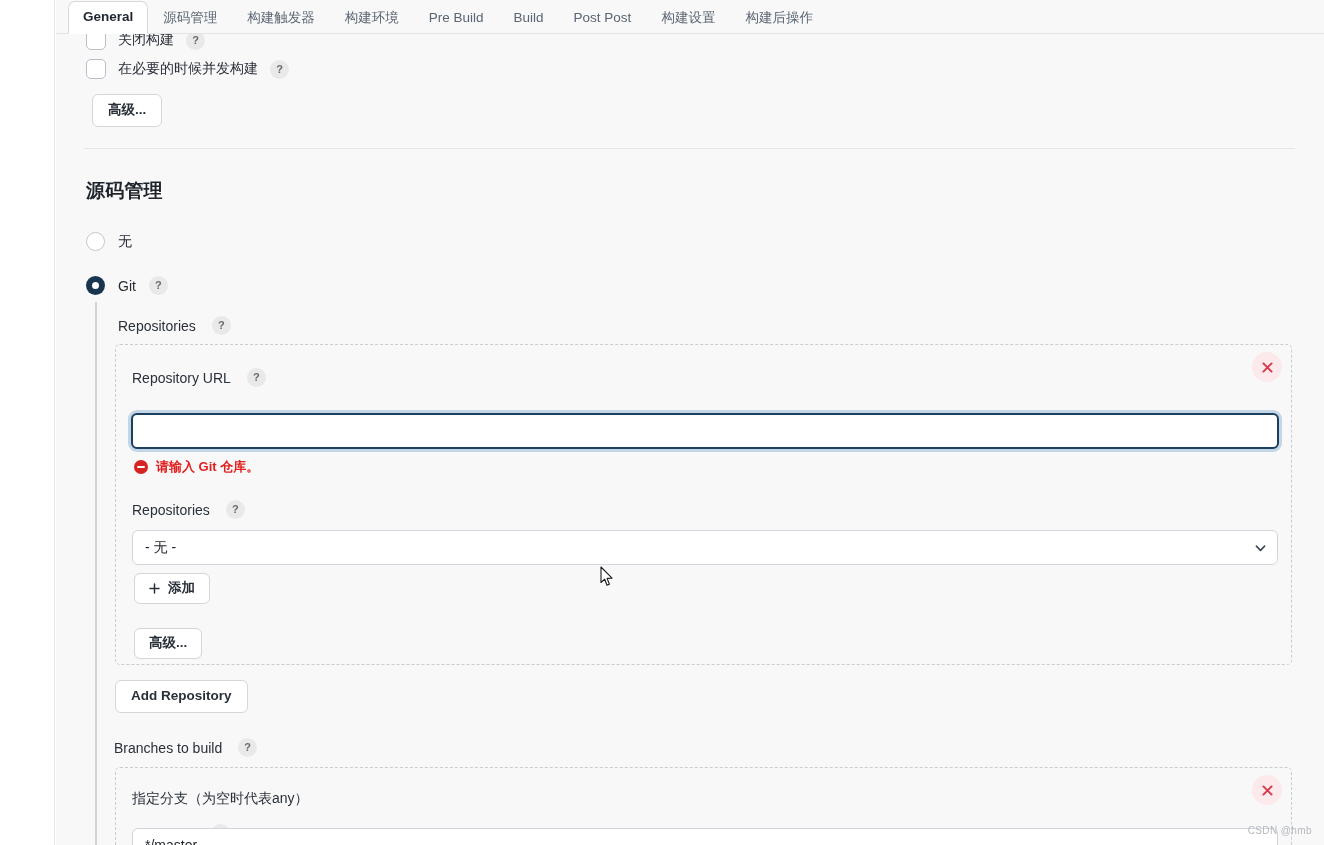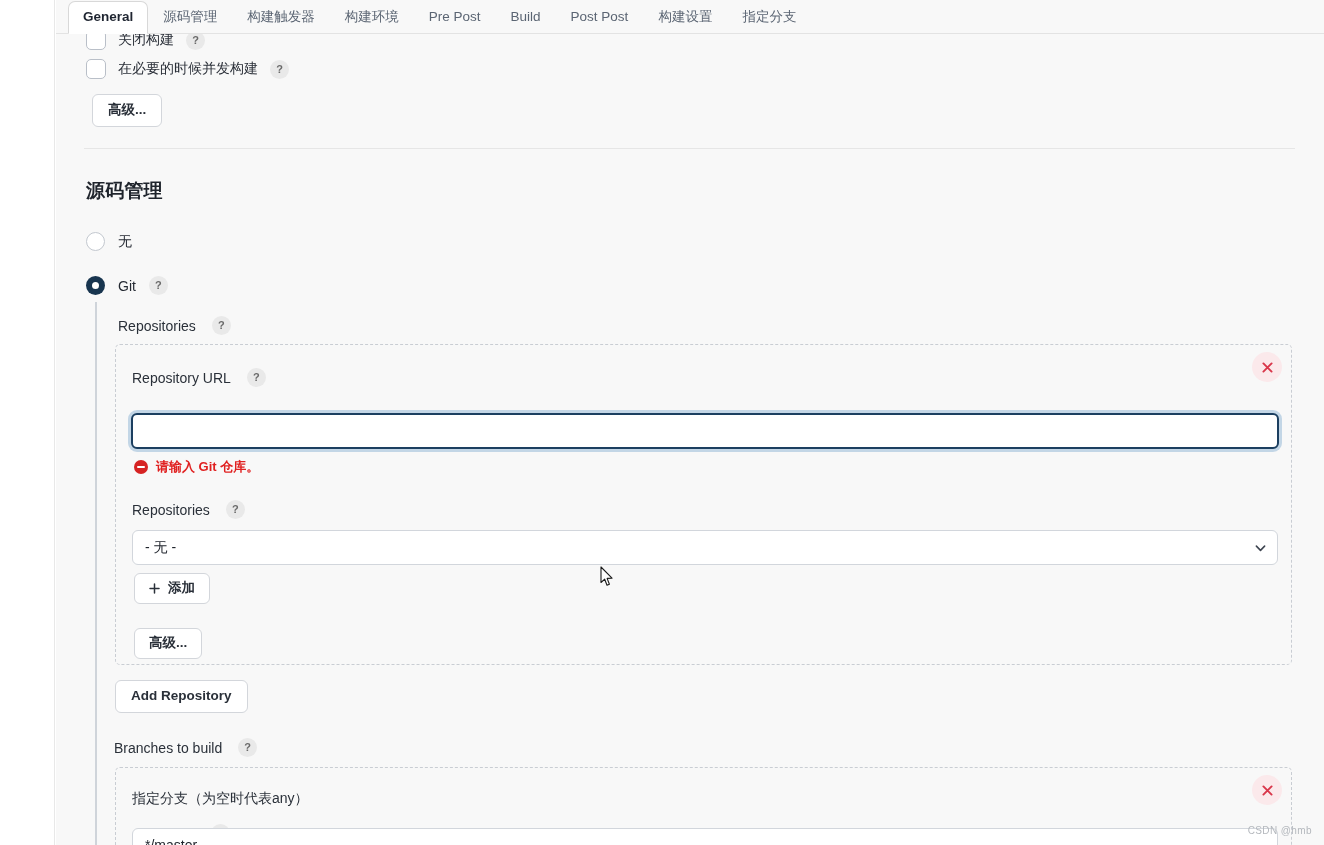--- a/index.html
+++ b/index.html
@@ -40,21 +40,21 @@
 
   
   #tabbar {
     position: absolute;
     left: 0; top: 0;
     width: 1268px;
     height: 34px;
     background: #f8f8f8;
     border-bottom: 1px solid #e3e3e3;
     display: flex;
-    align-items: center;
+    align-items: flex-end;
     padding-left: 12px;
     z-index: 30;
   }
   .tab {
     font-size: 13.5px;
     color: #5b6573;
     padding: 7px 14px 8px 14px;
     line-height: 1.2;
     white-space: nowrap;
     cursor: pointer;
@@ -331,25 +331,25 @@
 
   <div id="left-gutter"></div>
 
   <div id="app">
 
     <div id="tabbar">
       <div class="tab active"><span>General</span></div>
       <div class="tab"><span>源码管理</span></div>
       <div class="tab"><span>构建触发器</span></div>
       <div class="tab"><span>构建环境</span></div>
-      <div class="tab"><span>Pre Post</span></div>
+      <div class="tab"><span>Pre Build</span></div>
       <div class="tab"><span>Build</span></div>
       <div class="tab"><span>Post Post</span></div>
       <div class="tab"><span>构建设置</span></div>
-      <div class="tab"><span>指定分支</span></div>
+      <div class="tab"><span>构建后操作</span></div>
     </div>
 
     <div id="content">
 
       <div class="row-cb" style="top:-4px;">
         <span class="cbox"></span>
         <span class="cb-label">关闭构建</span>
         <span class="help">?</span>
       </div>
 

